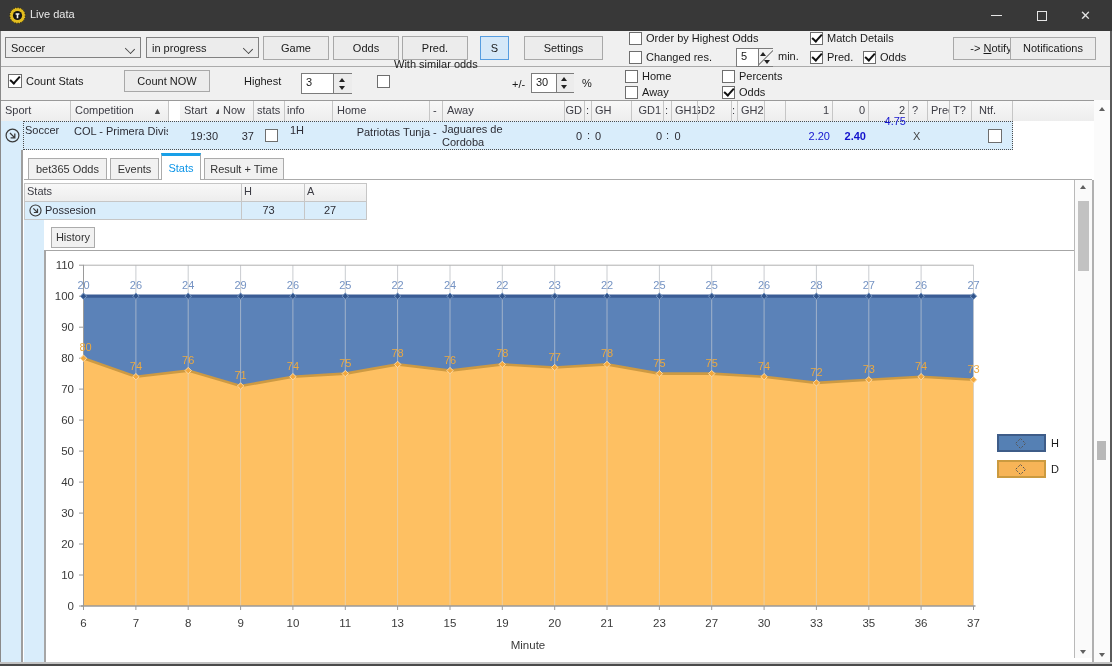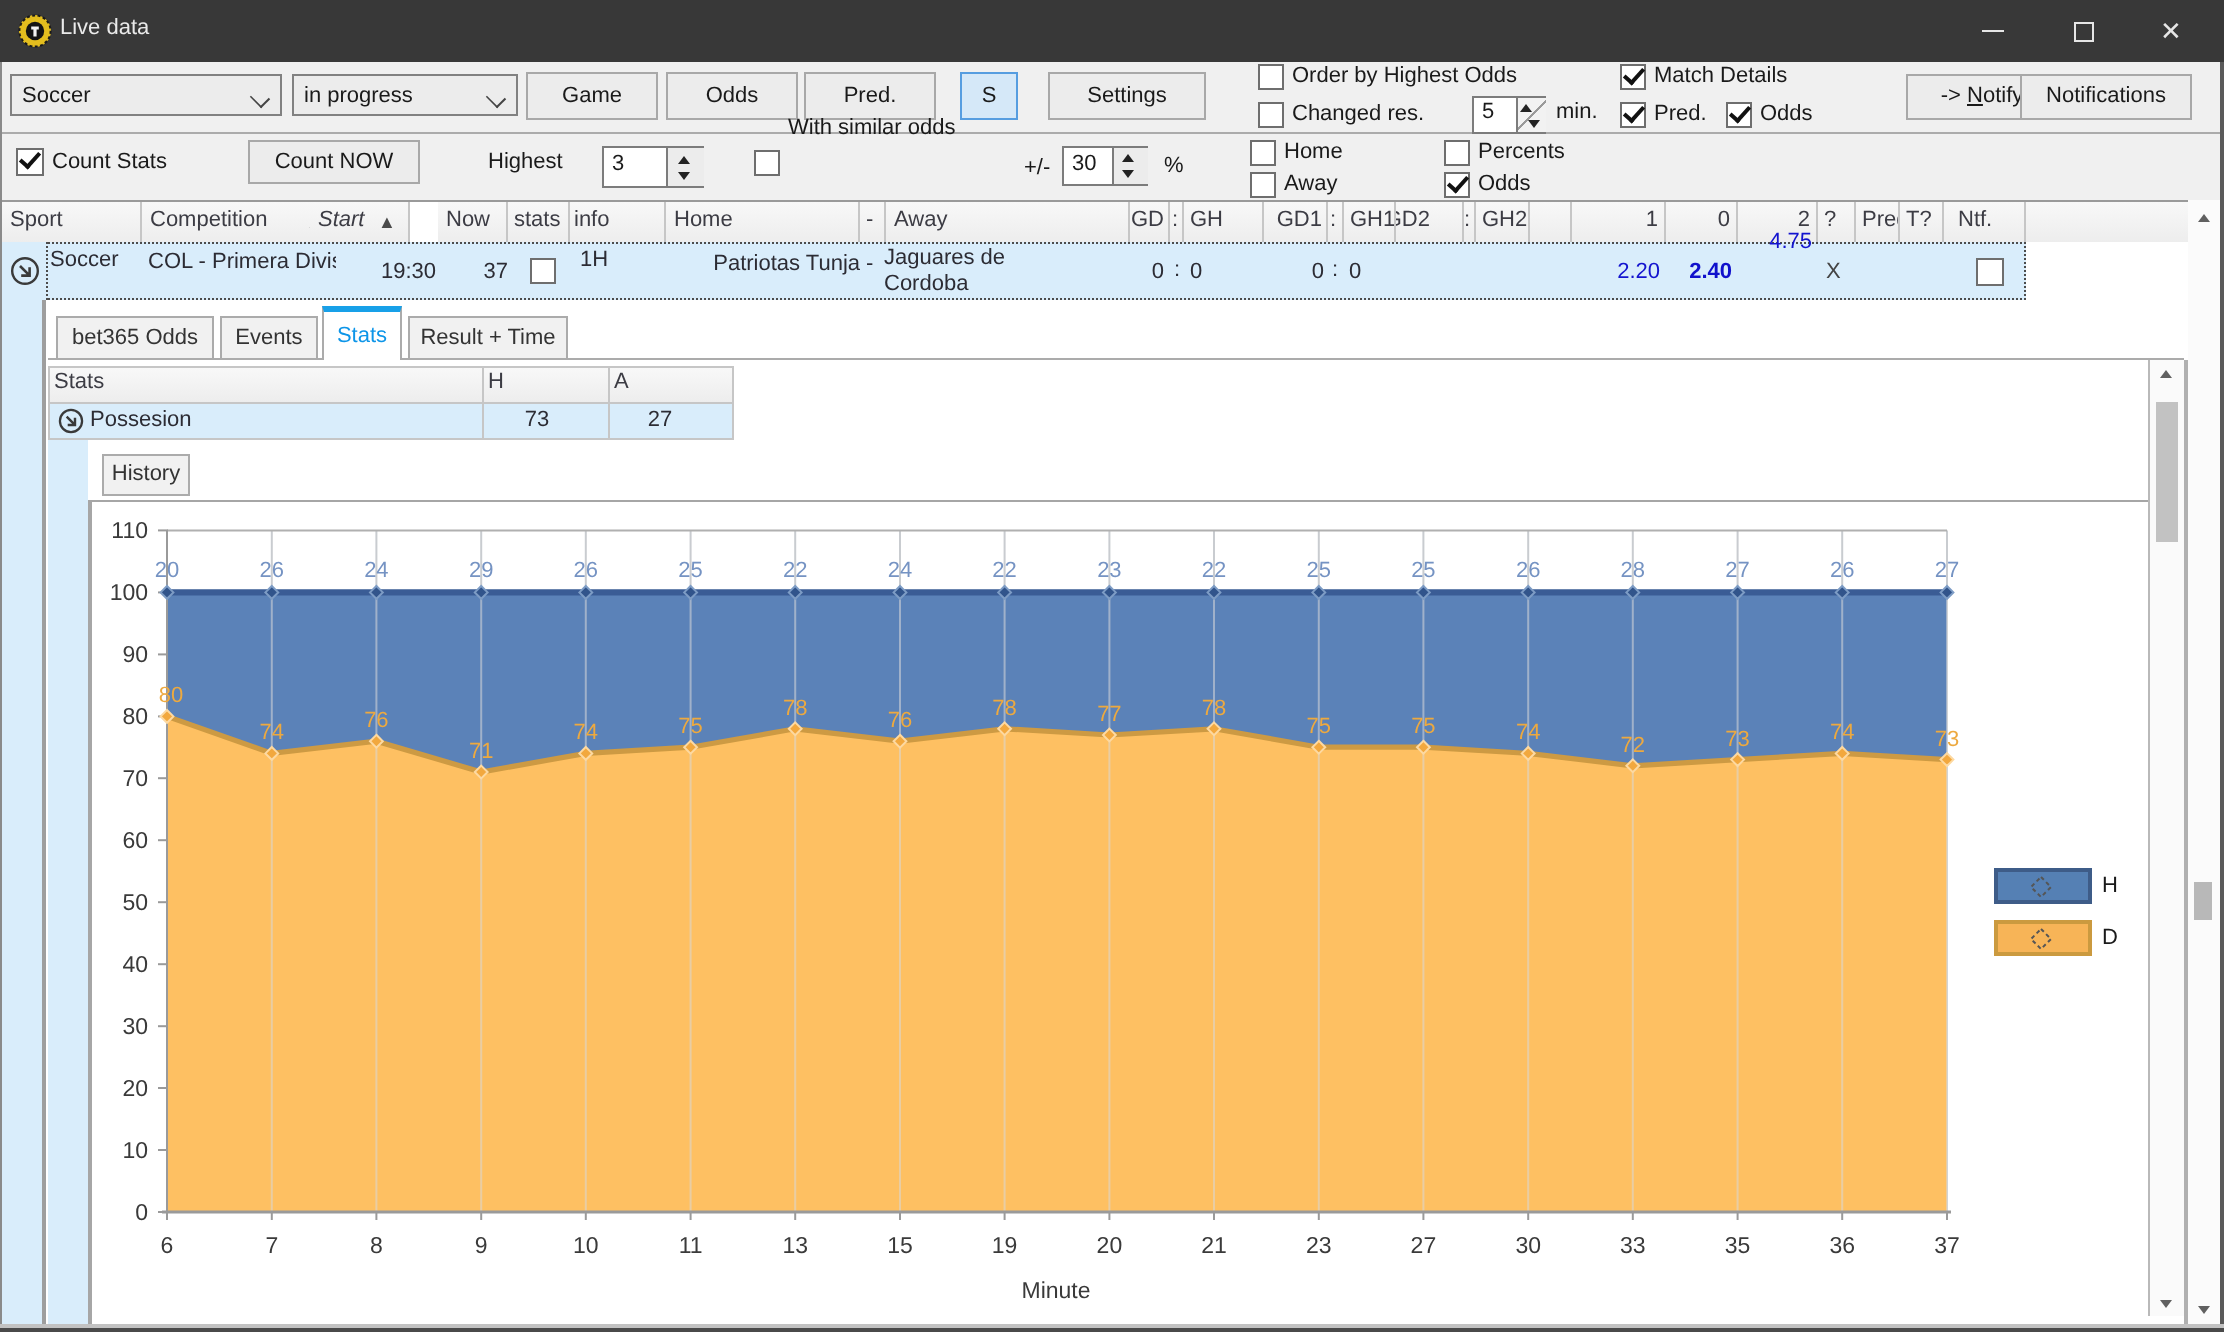--- a/index.html
+++ b/index.html
@@ -100,21 +100,21 @@
 <div class="lbl" style="left:739px;top:86px;">Odds</div>
 
 <div class="abs" style="left:0;top:100px;width:1094px;height:1px;background:#9a9a9a;"></div>
 <div class="hcell" style="left:0px;width:71px;">
     <span style="left:5px;">Sport</span>
   </div>
 <div class="hcell" style="left:71px;width:98px;">
     <span style="left:4px;">Competition</span>
     <span style="left:82px;top:5px;font-size:9px;color:#4a4a4a;">▲</span>
   </div>
-<div class="hcell" style="left:155px;width:50px;font-style:italic;">
+<div class="hcell" style="left:180px;width:50px;">
     <span style="left:4px;">Start</span>
     <span style="left:34px;top:5px;font-size:9px;color:#4a4a4a;">▲</span>
   </div>
 <div class="hcell" style="left:219px;width:35px;">
     <span style="left:4px;">Now</span>
   </div>
 <div class="hcell" style="left:254px;width:31px;">
     <span style="left:3px;">stats</span>
   </div>
 <div class="hcell" style="left:285px;width:48px;">

